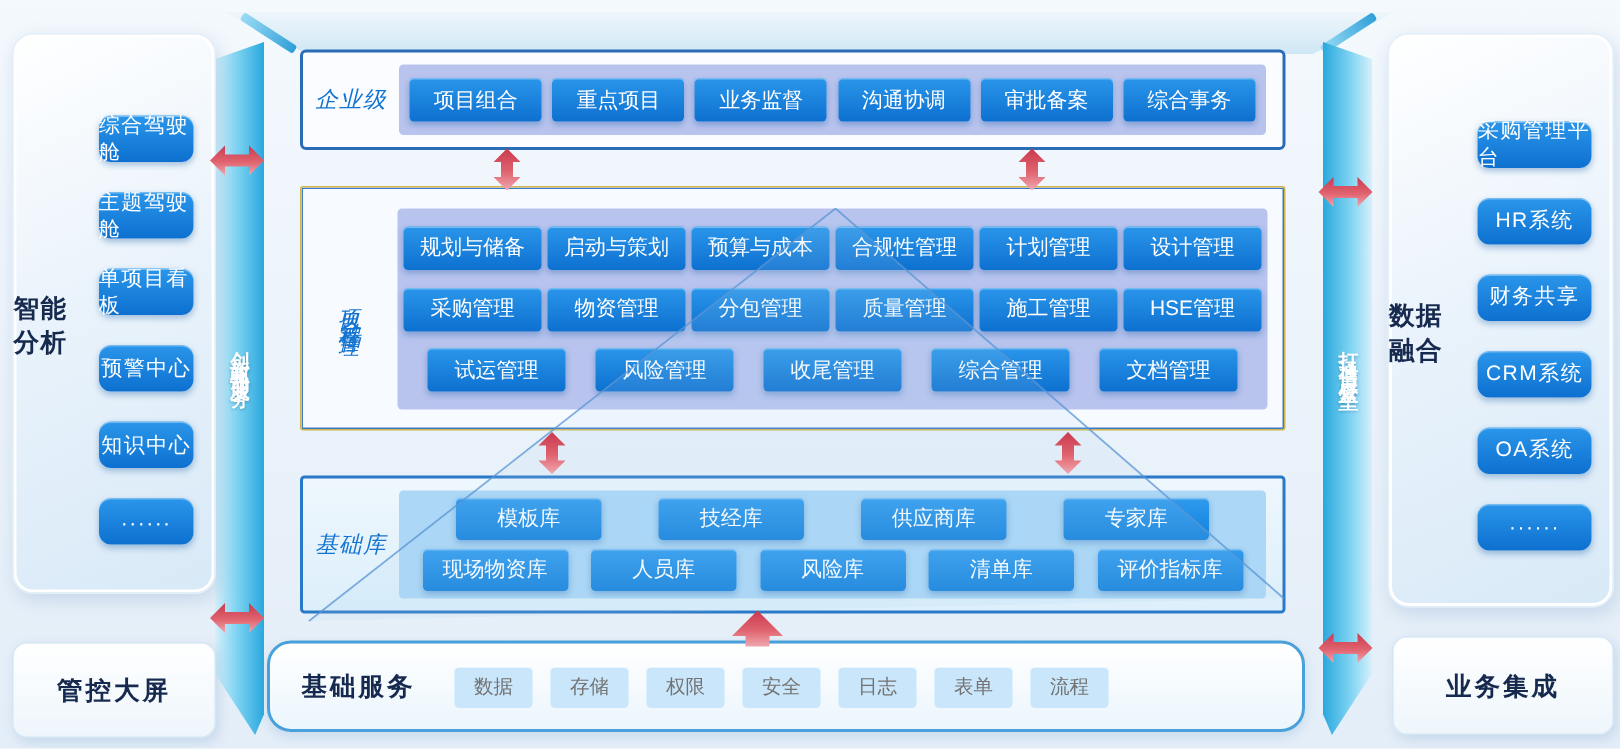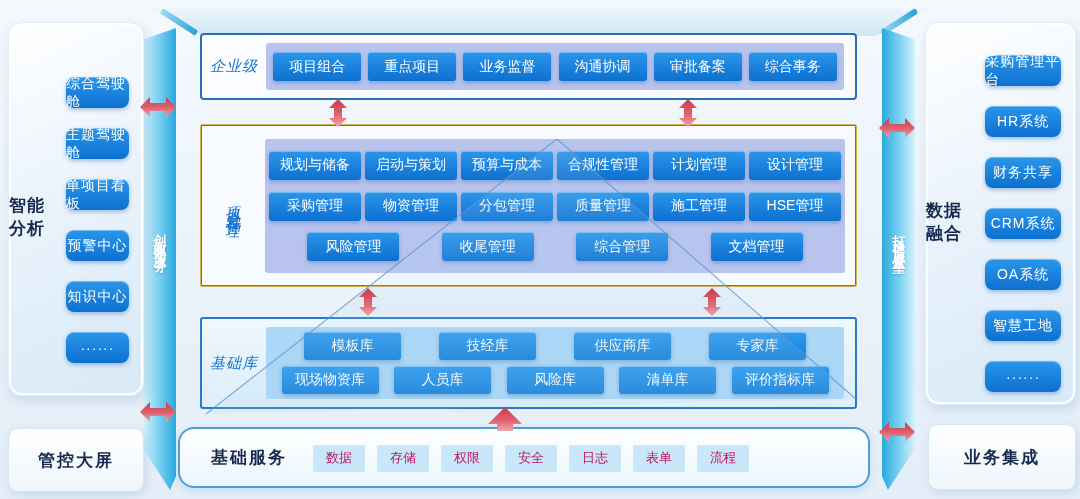--- a/index.html
+++ b/index.html
@@ -98,27 +98,27 @@
   .library-row{width:100%;display:flex;justify-content:space-evenly;}
   .library-row .rect-tile{width:97px;height:28px;
     background:linear-gradient(180deg,#2f9bee,#1280dc);}
 
   
   .services-bar{
     position:absolute;left:178px;top:427px;width:692px;height:61px;box-sizing:border-box;
     background:linear-gradient(180deg,#ffffff,#ebf6fd);
     border:2px solid #4aa0da;border-radius:16px;
     box-shadow:0 3px 8px rgba(100,150,200,.22);
-    display:flex;align-items:center;padding:0 31px;
+    display:flex;align-items:center;padding:0 21px;
   }
   .services-label{font-size:17px;font-weight:bold;color:#16294e;letter-spacing:2px;margin-right:26px;}
   .chips{display:flex;gap:12px;}
   .chip{
     width:52px;height:28px;border-radius:3px;background:#c9e6fa;
-    color:#be185d;font-size:13px;display:flex;align-items:center;justify-content:center;
+    color:#737373;font-size:13px;display:flex;align-items:center;justify-content:center;
     box-shadow:inset 0 1px 0 #ffffff;
   }
 
   
   .overlay{position:absolute;left:0;top:0;width:1080px;height:499px;pointer-events:none;}
 </style>
 </head>
 <body>
 
 <div class="canvas">
@@ -148,21 +148,20 @@
   </aside>
 
   <aside class="side-panel right-panel">
     <div class="panel-title">数据融合</div>
     <div class="panel-items">
         <div class="tile panel-tile">采购管理平台</div>
         <div class="tile panel-tile">HR系统</div>
         <div class="tile panel-tile">财务共享</div>
         <div class="tile panel-tile">CRM系统</div>
         <div class="tile panel-tile">OA系统</div>
-        <div class="tile panel-tile">智慧工地</div>
         <div class="tile panel-tile">······</div>
       </div>
   </aside>
 
   <div class="bottom-card left-bottom">
     <span>管控大屏</span>
   </div>
   <div class="bottom-card right-bottom">
     <span>业务集成</span>
   </div>
@@ -192,20 +191,21 @@
         </div>
       <div class="process-row">
           <div class="tile rect-tile">采购管理</div>
           <div class="tile rect-tile">物资管理</div>
           <div class="tile rect-tile">分包管理</div>
           <div class="tile rect-tile">质量管理</div>
           <div class="tile rect-tile">施工管理</div>
           <div class="tile rect-tile">HSE管理</div>
         </div>
       <div class="process-row">
+          <div class="tile rect-tile">试运管理</div>
           <div class="tile rect-tile">风险管理</div>
           <div class="tile rect-tile">收尾管理</div>
           <div class="tile rect-tile">综合管理</div>
           <div class="tile rect-tile">文档管理</div>
         </div>
     </div>
   </section>
 
   <section class="center-box library-box">
     <div class="box-label">基础库</div>

